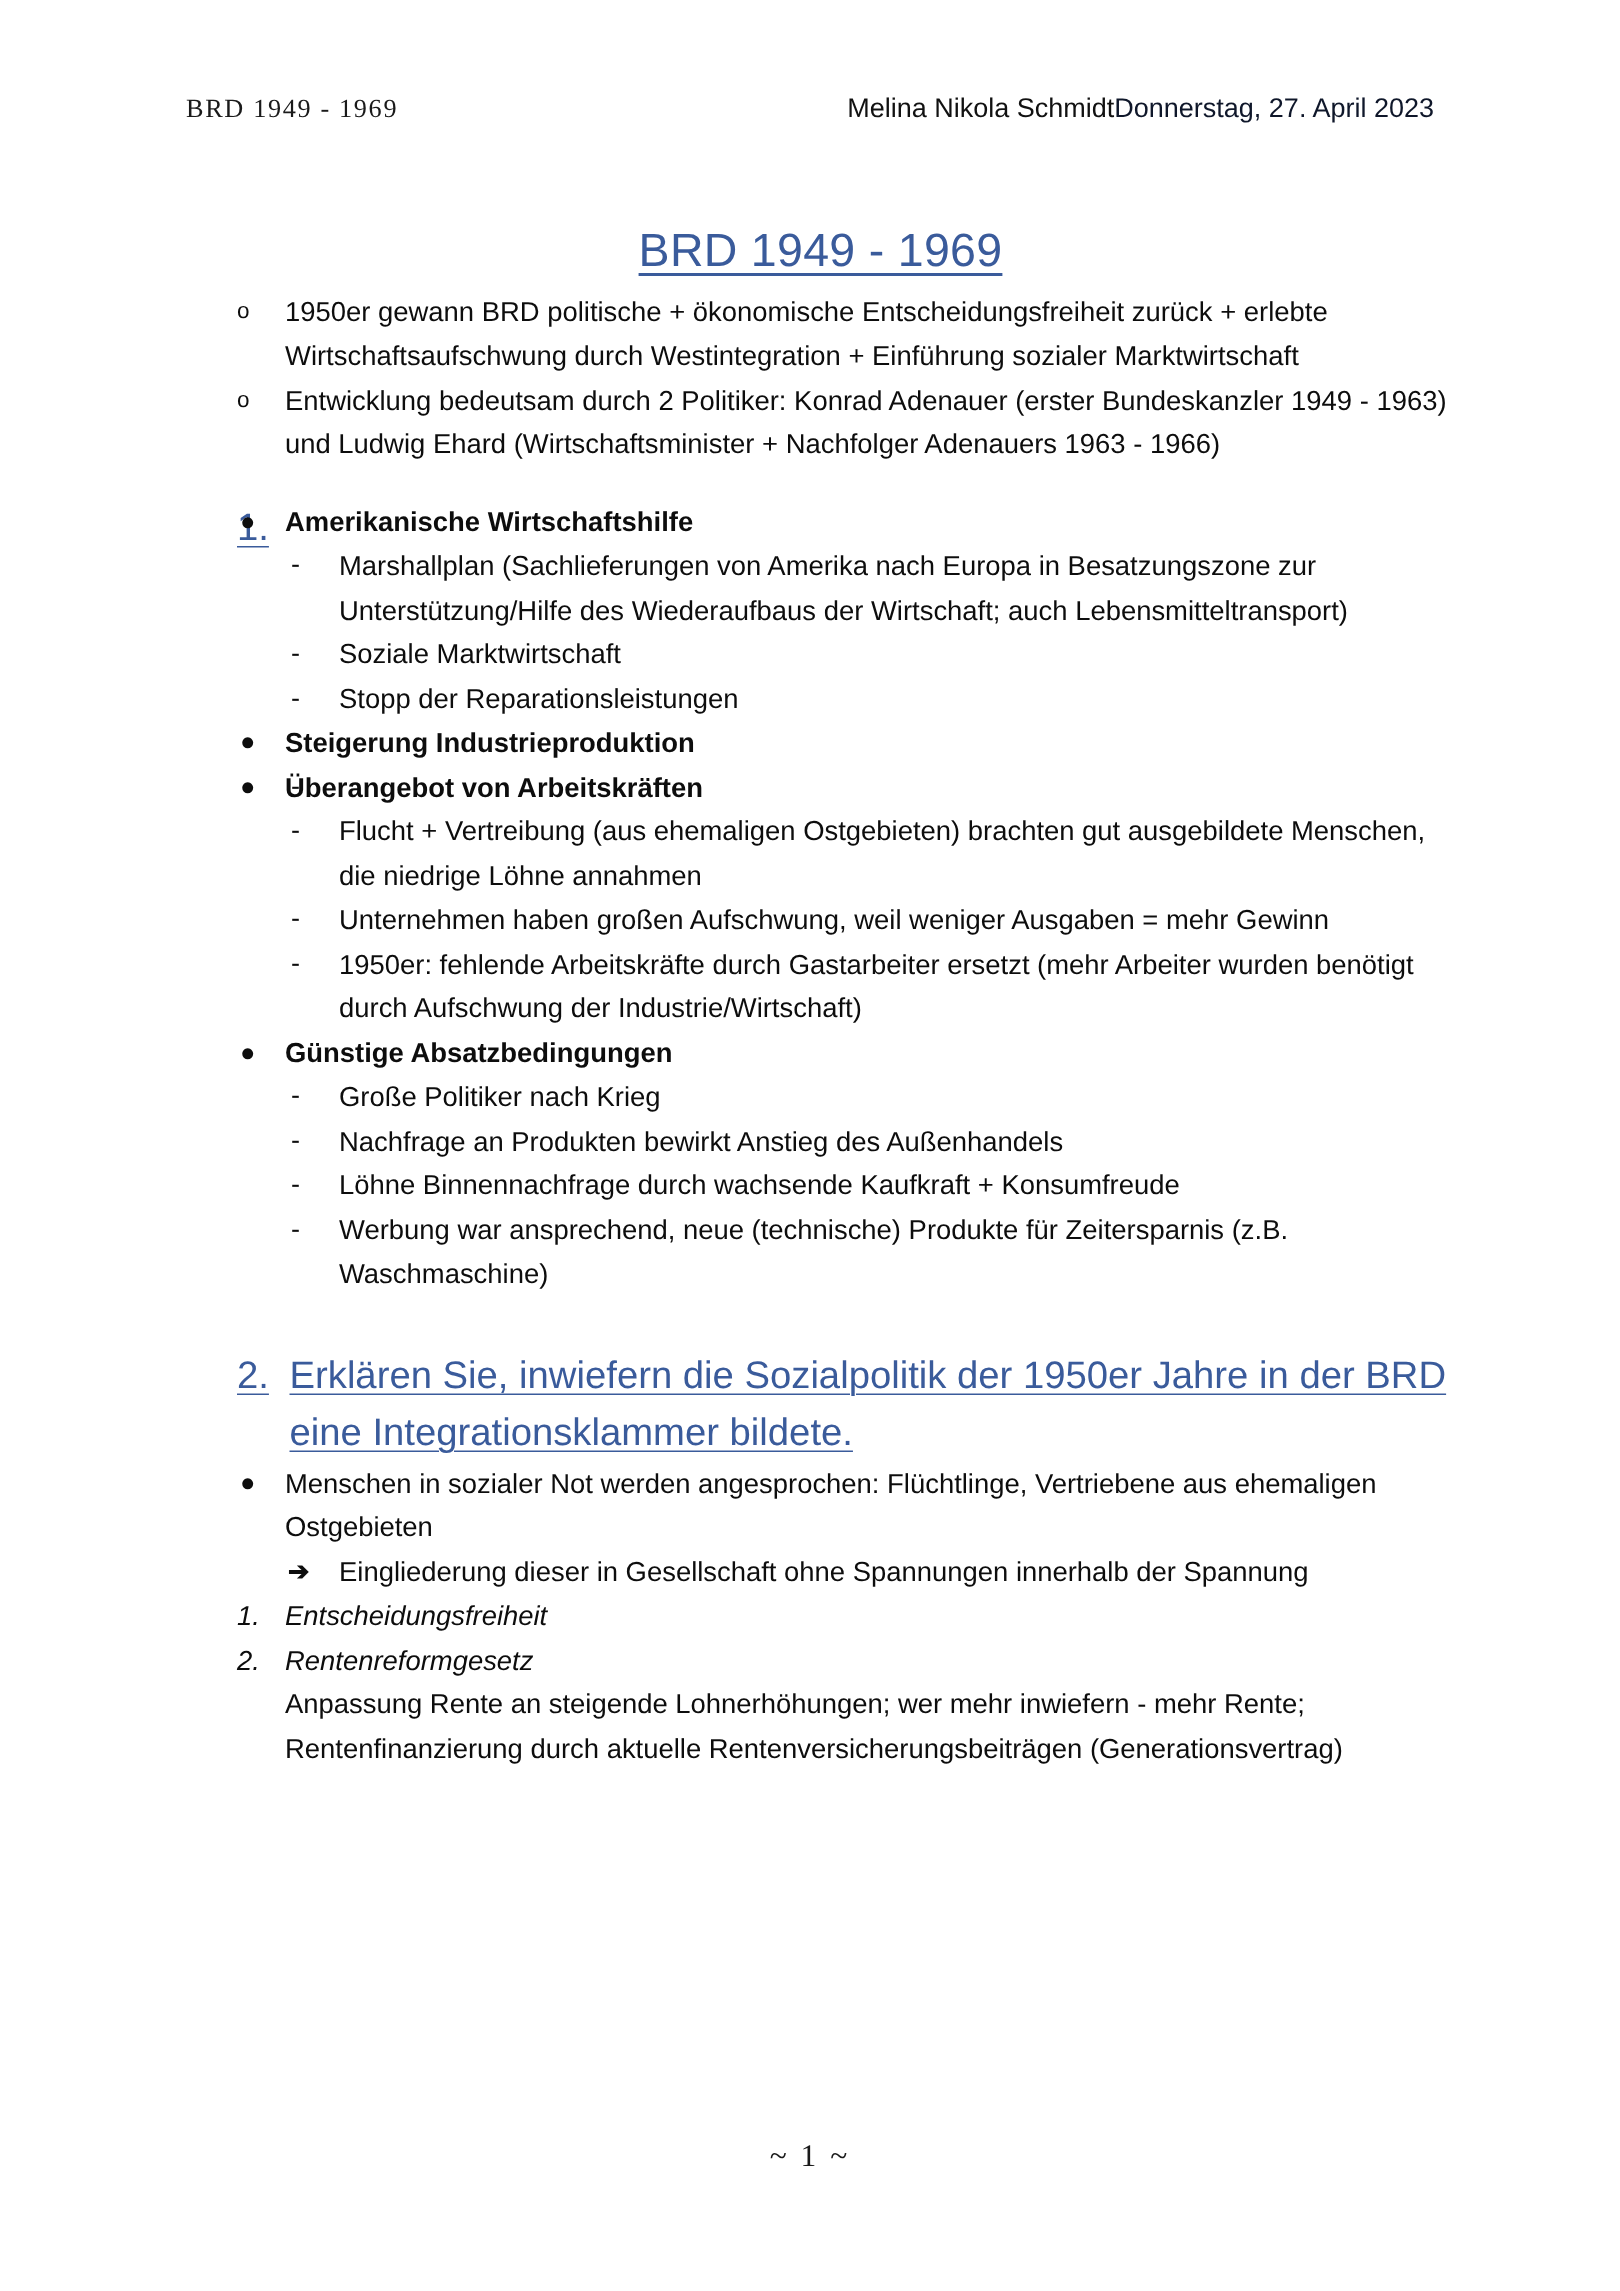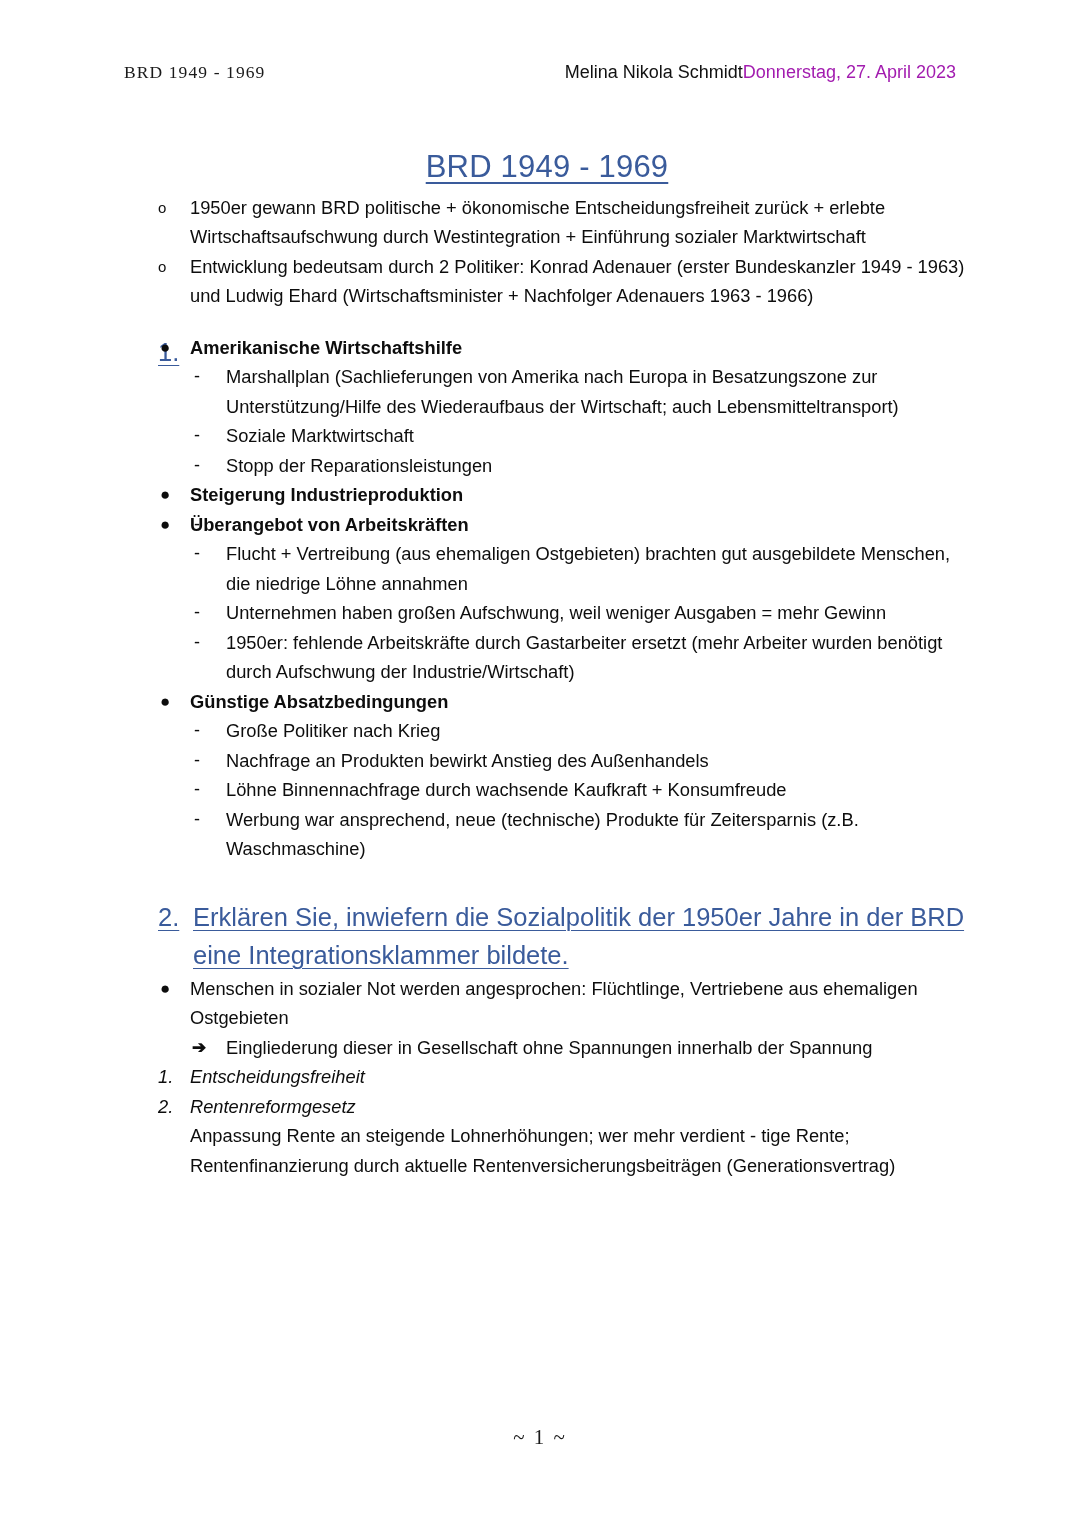--- a/index.html
+++ b/index.html
@@ -43,21 +43,21 @@
     text-align: right;
     font-family: "Liberation Sans", sans-serif;
     font-size: 18px;
     color: #111111;
     white-space: nowrap;
     padding-left: 26px;
   }
   .doc-header .hdr-right {
     font-family: "Liberation Sans", sans-serif;
     font-size: 18px;
-    color: #a21caf;
+    color: #0f172a;
     white-space: nowrap;
   }
 
   
   .doc-body {
     position: absolute;
     top: 148px;
     left: 124px;
     width: 846px;
   }
@@ -322,20 +322,20 @@
     <div class="line lvl-num">
       <span class="marker">1.</span>
       <span class="term">Entscheidungsfreiheit</span>
     </div>
 
     <div class="line lvl-num">
       <span class="marker">2.</span>
       <span class="term">Rentenreformgesetz</span>
     </div>
     <div class="line lvl-num">
-      <span>Anpassung Rente an steigende Lohnerhöhungen; wer mehr verdient - tige Rente; Rentenfinanzierung durch aktuelle Rentenversicherungsbeiträgen (Generationsvertrag)</span>
+      <span>Anpassung Rente an steigende Lohnerhöhungen; wer mehr inwiefern - mehr Rente; Rentenfinanzierung durch aktuelle Rentenversicherungsbeiträgen (Generationsvertrag)</span>
     </div>
 
   </div>
 
   <div class="doc-footer">~ 1 ~</div>
 
 </div>
 
 </body></html>

